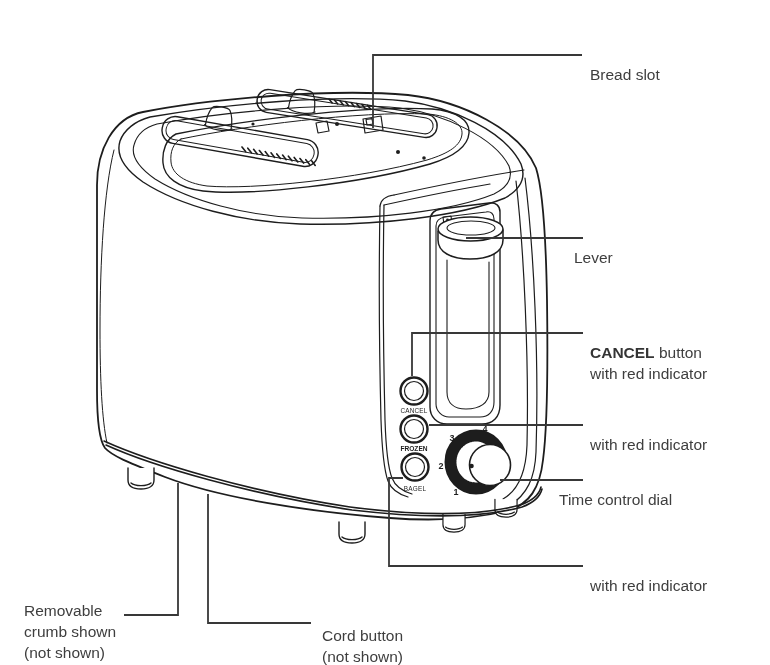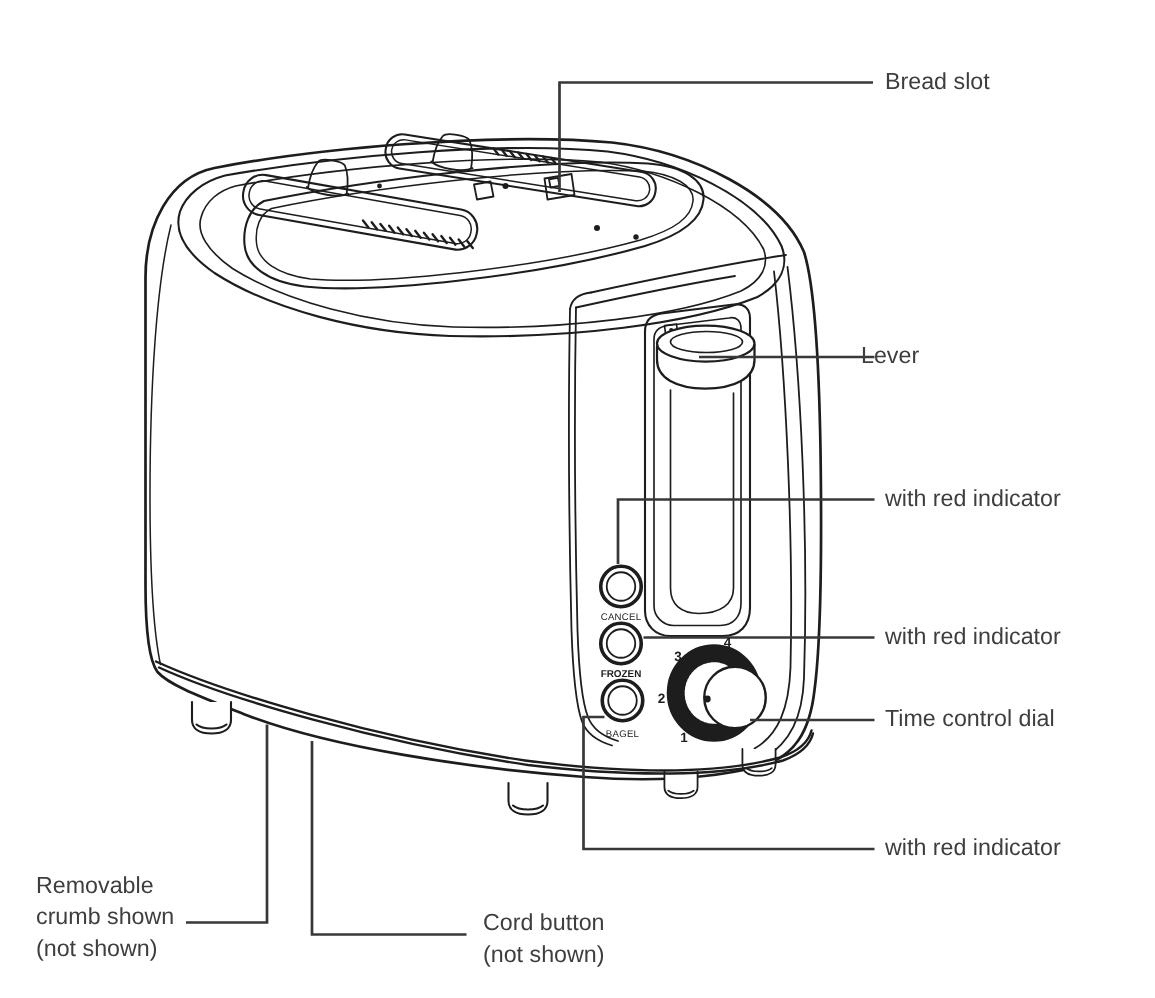--- a/index.html
+++ b/index.html
@@ -1,19 +1,19 @@
 <!DOCTYPE html>
 <html><head>
 <meta charset="utf-8">
 <style>
   html,body{margin:0;padding:0;background:#ffffff;}
   .stage{position:relative;width:770px;height:665px;background:#fff;overflow:hidden;
          font-family:"Liberation Sans",sans-serif;}
   .stage svg{position:absolute;left:0;top:0;}
-  .lbl{position:absolute;font-size:15.5px;line-height:21px;color:#3e3e3e;white-space:nowrap;}
+  .lbl{position:absolute;font-size:15.5px;line-height:21px;color:#3e3e3e;white-space:nowrap;margin-top:20px;}
   .lbl b{font-weight:bold;color:#343434;}
   svg text{font-family:"Liberation Sans",sans-serif;fill:#1d1d1d;}
   .devlbl{font-size:6.4px;letter-spacing:.2px;}
   .devlbl-bold{font-size:6.6px;font-weight:800;}
   .dialnum{font-size:9px;font-weight:bold;}
 </style>
 </head>
 <body>
 
 <div class="stage">
@@ -172,28 +172,29 @@
   <text class="dialnum" x="441" y="468.5" text-anchor="middle">2</text>
   <text class="dialnum" x="452" y="440.5" text-anchor="middle">3</text>
   <text class="dialnum" x="485" y="431.5" text-anchor="middle">4</text>
 </svg>
 
 <div class="lbl" style="left:590px;top:44px"><span>Bread slot</span></div>
 
 <div class="lbl" style="left:574px;top:227px"><span>Lever</span></div>
 
 <div class="lbl" style="left:590px;top:322px">
+  <div><b>CANCEL</b><span> button</span></div>
   <div>with red indicator</div>
 </div>
 
 <div class="lbl" style="left:590px;top:414px">
   <div>with red indicator</div>
 </div>
 
-<div class="lbl" style="left:590px;top:469px"><span>Time control dial</span></div>
+<div class="lbl" style="left:559px;top:469px"><span>Time control dial</span></div>
 
 <div class="lbl" style="left:590px;top:555px">
   <div>with red indicator</div>
 </div>
 
 <div class="lbl" style="left:24px;top:580px">
   <div>Removable</div>
   <div>crumb shown</div>
   <div>(not shown)</div>
 </div>

